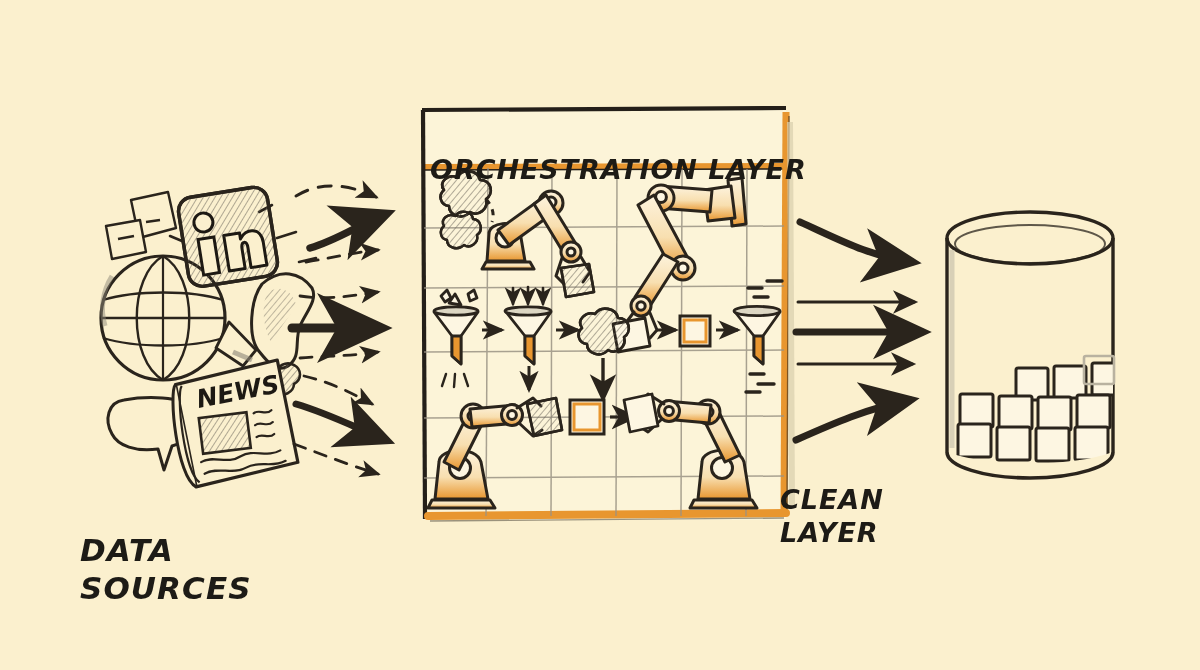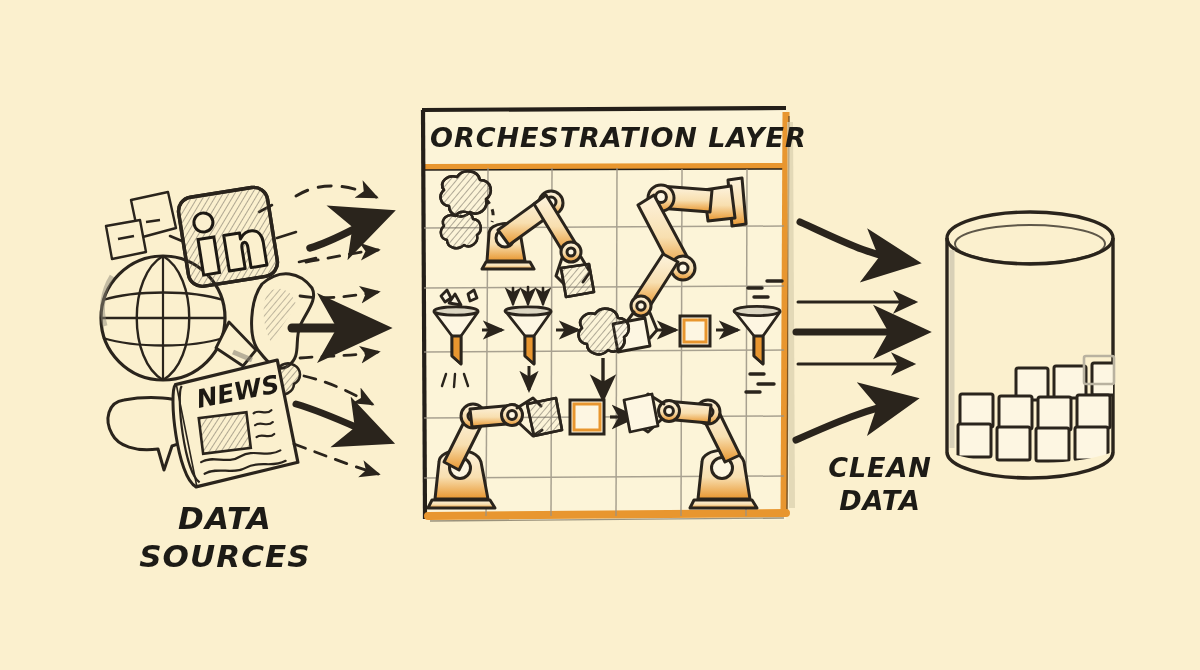--- a/index.html
+++ b/index.html
@@ -17,24 +17,24 @@
   }
   #scene { position: absolute; inset: 0; }
 
   .hand-label {
     position: absolute;
     font-family: "DejaVu Sans", sans-serif;
     font-style: italic;
     font-weight: 700;
     color: #1d1b16;
     letter-spacing: 0.035em;
-    text-align: center;
     white-space: pre;
     line-height: 1.22;
     user-select: none;
+    margin-top: 32px;
   }
   #label-data-sources {
     left: 80px; top: 500px; width: 290px;
     font-size: 31px;
   }
   #label-clean-data {
     left: 780px; top: 452px; width: 200px;
     font-size: 27px;
   }
   #label-orchestration {
@@ -388,16 +388,16 @@
       <rect x="1084" y="356" width="30" height="28" rx="2" fill="none" stroke="#b9b2a0" stroke-width="2.6"></rect>
     </g>
   </svg>
 
   <div class="hand-label" id="label-orchestration">ORCHESTRATION LAYER</div>
 
   <div class="hand-label" id="label-data-sources">DATA
 SOURCES</div>
 
   <div class="hand-label" id="label-clean-data">CLEAN
-DATA</div>
+LAYER</div>
 
 
 </div>
 
 </body></html>

